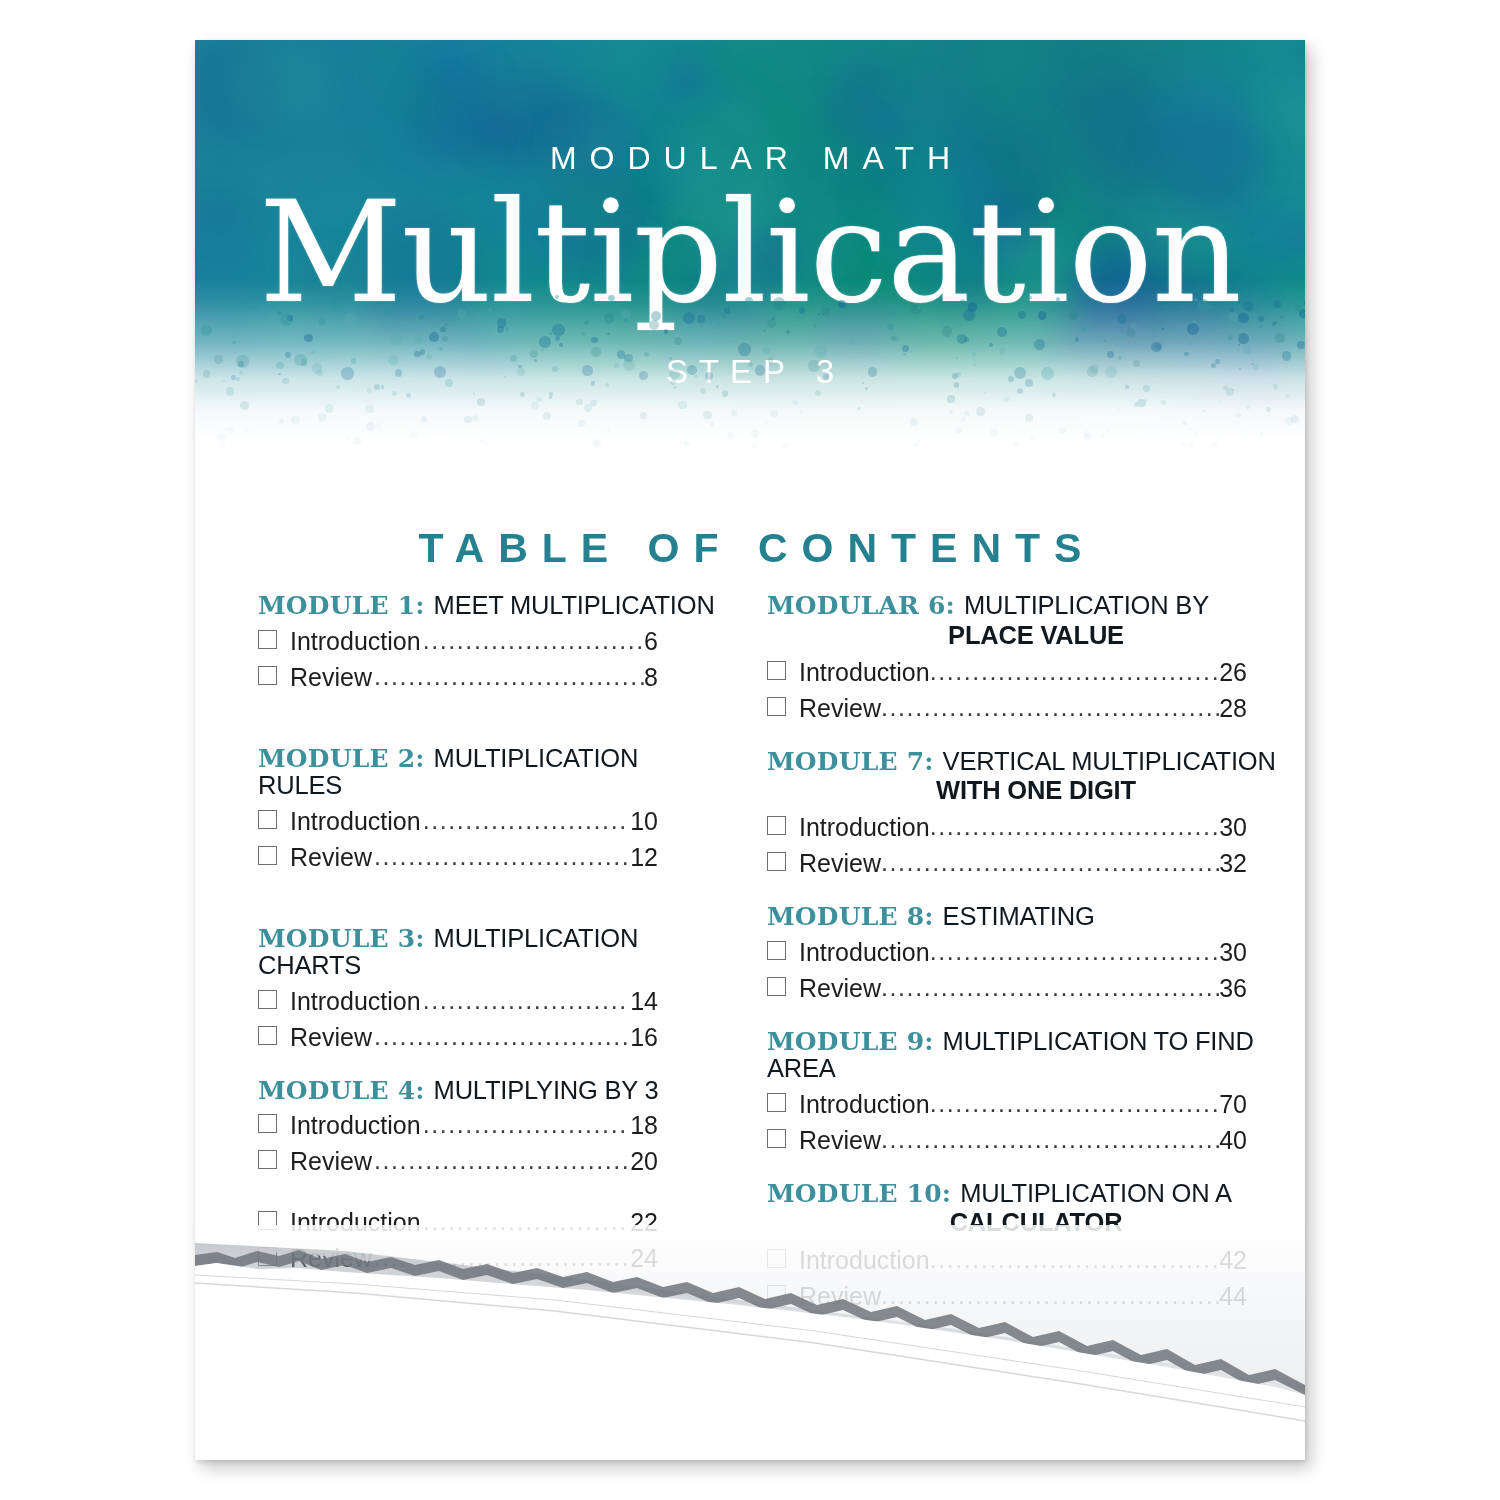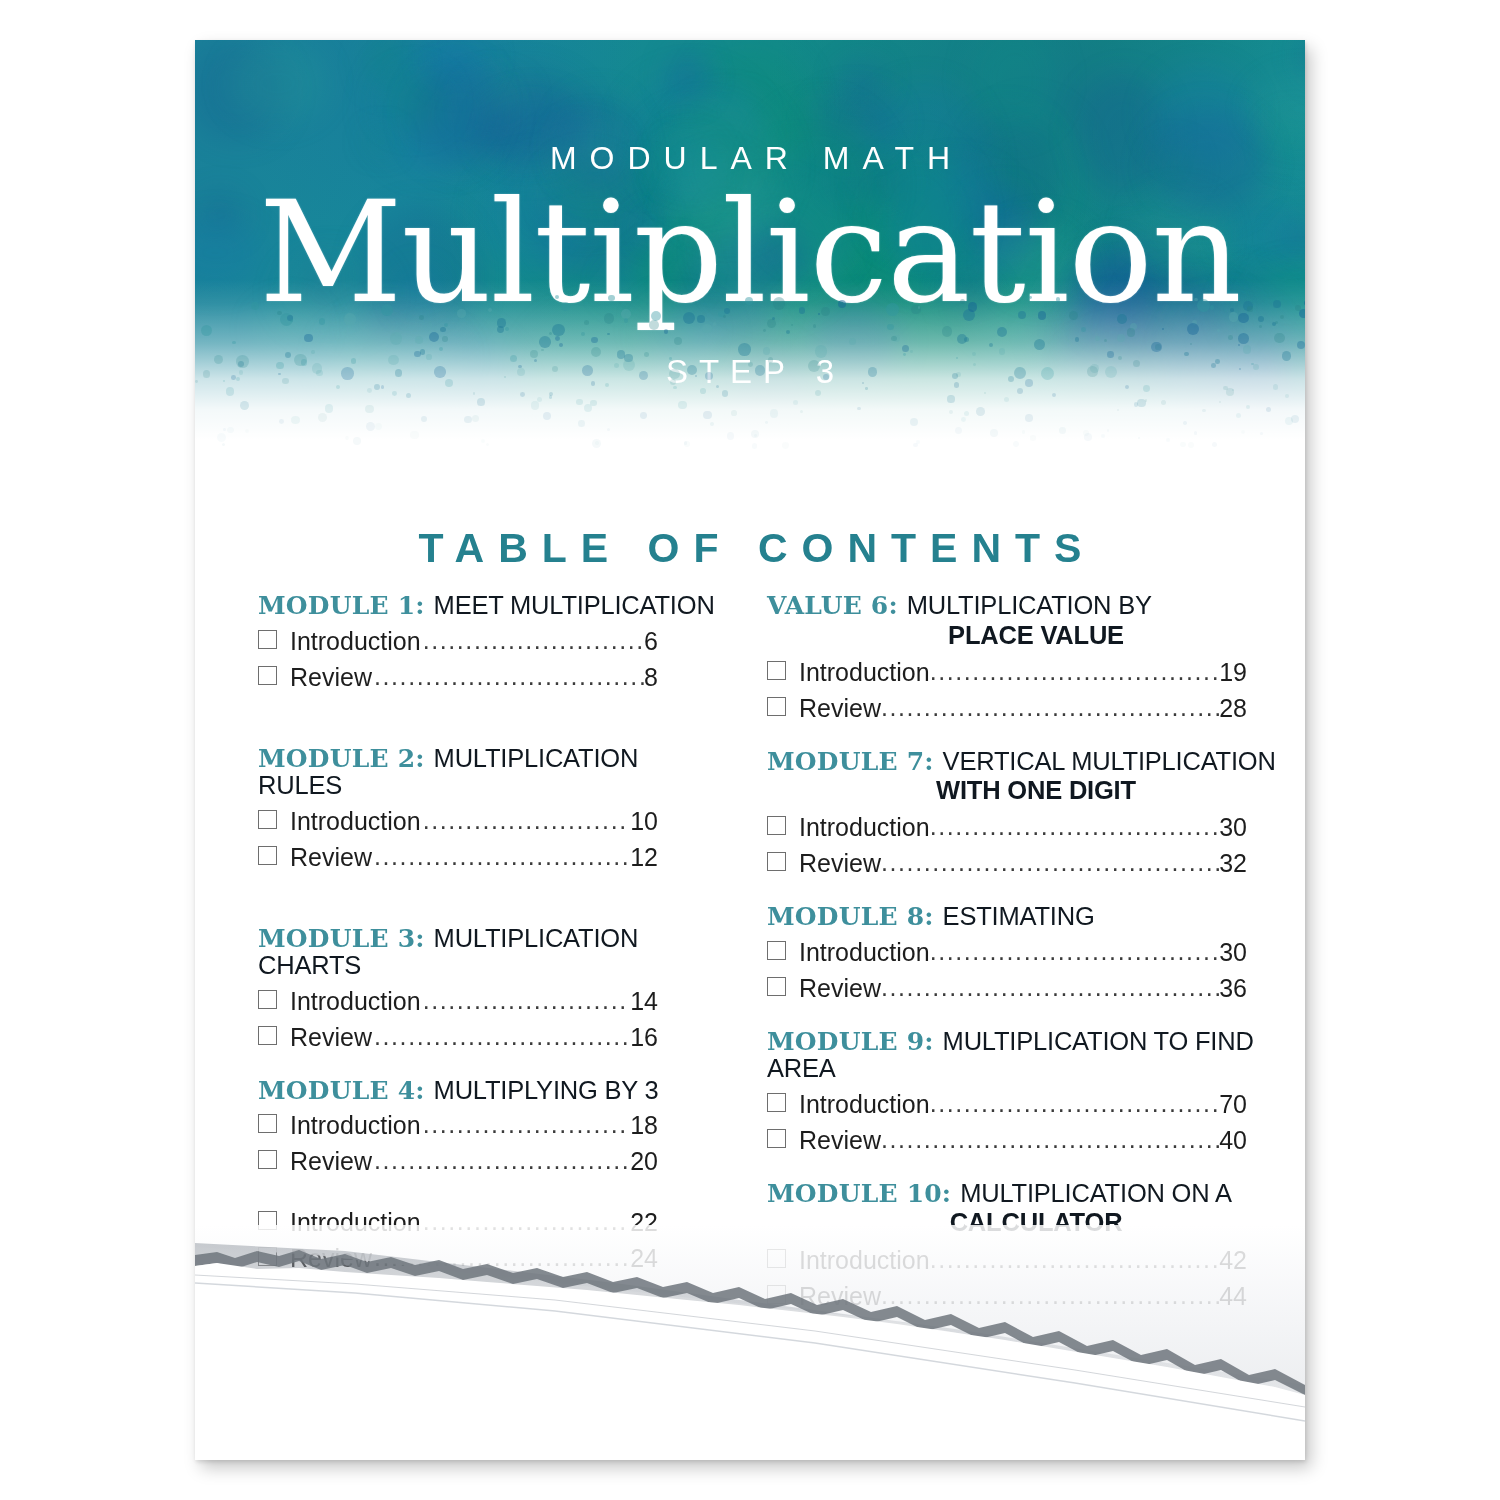--- a/index.html
+++ b/index.html
@@ -733,26 +733,26 @@
           <div class="entry">
             <span class="chk"></span>
             <span class="entry-label">Review</span>
             <span class="leader">..........................................................................................</span>
             <span class="pageno">24</span>
           </div>
         </div>
       </div>
     <div class="col" id="col-right">
         <div class="module">
-          <div class="mod-head"><span class="mod-num">VALUE 6:</span><span class="mod-num">&nbsp;</span><span class="mod-name">MULTIPLICATION BY</span><span class="mod-name-2">PLACE VALUE</span></div>
-          <div class="entry">
-            <span class="chk"></span>
-            <span class="entry-label">Introduction</span>
-            <span class="leader">..........................................................................................</span>
-            <span class="pageno">19</span>
+          <div class="mod-head"><span class="mod-num">MODULAR 6:</span><span class="mod-num">&nbsp;</span><span class="mod-name">MULTIPLICATION BY</span><span class="mod-name-2">PLACE VALUE</span></div>
+          <div class="entry">
+            <span class="chk"></span>
+            <span class="entry-label">Introduction</span>
+            <span class="leader">..........................................................................................</span>
+            <span class="pageno">26</span>
           </div>
           <div class="entry">
             <span class="chk"></span>
             <span class="entry-label">Review</span>
             <span class="leader">..........................................................................................</span>
             <span class="pageno">28</span>
           </div>
         </div>
         <div class="gap-md"></div>
         <div class="module">

